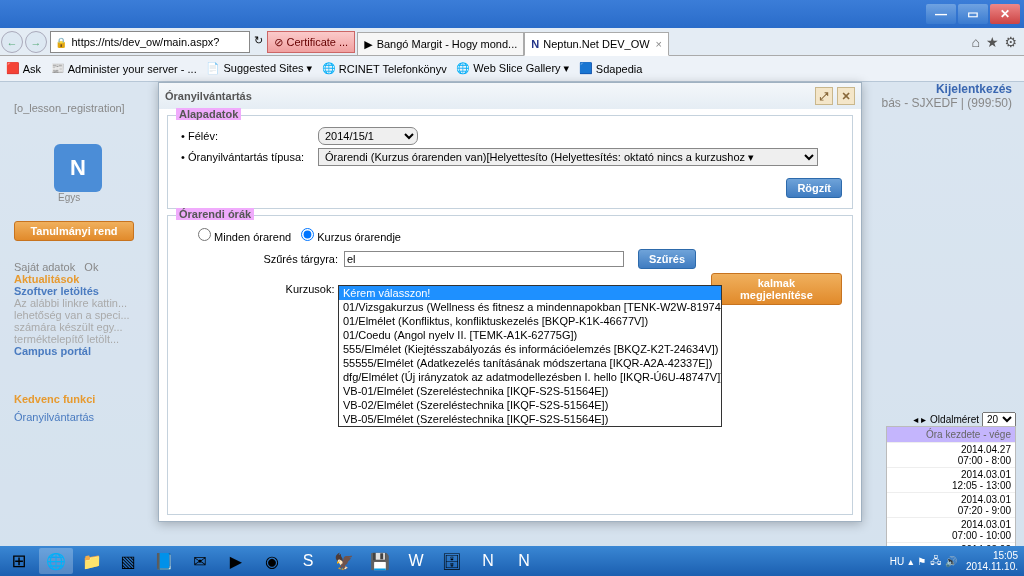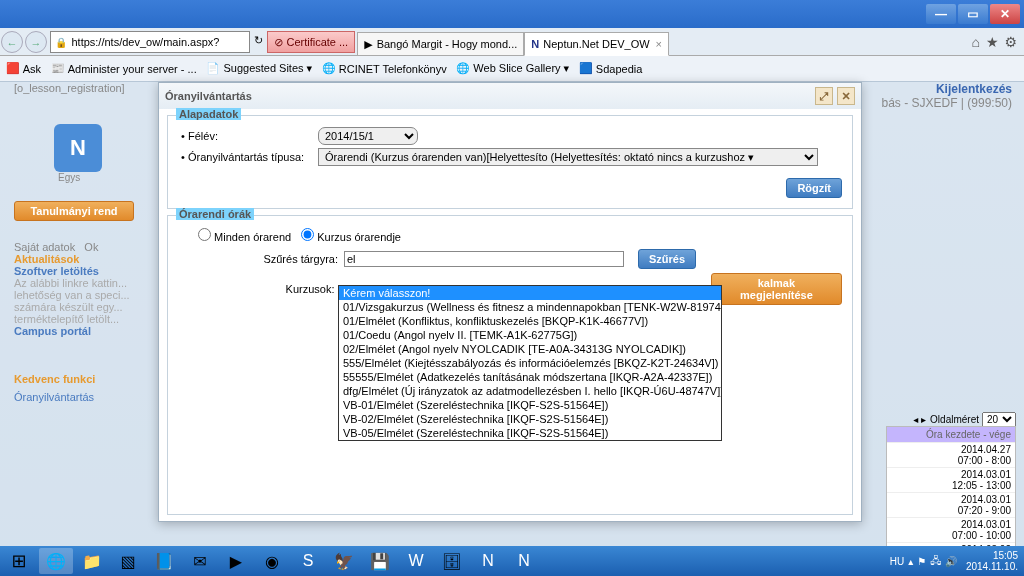--- a/index.html
+++ b/index.html
@@ -40,21 +40,21 @@
   .oldal { position: absolute; right: 8px; top: 330px; font-size: 10px; display: flex; align-items: center; }
   .schedule-box { position: absolute; right: 8px; top: 344px; width: 130px; background: #fff; border: 1px solid #bbb; font-size: 10px; }
   .schedule-box .hdr { background: #c4b5fd; padding: 2px 4px; text-align: right; color: #666; }
   .schedule-box .row { padding: 1px 4px; border-top: 1px solid #eee; text-align: right; }
   
   
   .modal { position: absolute; left: 158px; top: 0; width: 704px; background: #fff; border: 1px solid #a0b1c1; box-shadow: 0 2px 10px rgba(0,0,0,0.25); }
   .modal-head { background: linear-gradient(#f4f7fa,#e5edf4); padding: 4px 6px; font-weight: bold; color: #555; display: flex; align-items: center; }
   .modal-head .mbtn { margin-left: 4px; width: 18px; height: 18px; background: #f4e6c9; border: 1px solid #c9b78c; display: flex; align-items: center; justify-content: center; font-size: 11px; color: #88683a; }
   .fieldset { border: 1px solid #c5d2dd; margin: 6px 8px; padding: 8px 10px 10px 10px; position: relative; }
-  .fieldset .legend { position: absolute; top: -8px; left: 8px; background: #7dd3fc; padding: 0 3px; font-weight: bold; color: #555; font-size: 11px; }
+  .fieldset .legend { position: absolute; top: -8px; left: 8px; background: #f0abfc; padding: 0 3px; font-weight: bold; color: #555; font-size: 11px; }
   .row-f { display: flex; align-items: center; margin: 3px 0; }
   .row-f .bullet { width: 10px; text-align: center; }
   .row-f .lbl { width: 130px; }
   .row-f select, .row-f input[type=text] { border: 1px solid #888; font-size: 11px; padding: 1px 2px; }
   .btn { background: linear-gradient(#6fa3d9,#3f7cc1); color: #fff; border: 1px solid #2d6aab; border-radius: 3px; padding: 3px 10px; font-weight: bold; font-size: 11px; cursor: pointer; }
   .btn-orange { background: linear-gradient(#f0b05d,#e18a2b); border: 1px solid #c7731f; }
   .radio-row { display: flex; align-items: center; margin: 4px 0 6px 20px; }
   .radio-row label { margin-right: 10px; }
   .dropdown-list { position: absolute; left: 338px; top: 203px; width: 384px; background: #fff; border: 1px solid #333; font-size: 11px; z-index: 20; }
   .dropdown-list .opt { padding: 0 4px; white-space: nowrap; overflow: hidden; line-height: 14px; }
@@ -134,21 +134,21 @@
   <div class="lnk">
       <span class="ic">🟦</span>
       <span>Sdapedia</span>
     </div>
 </div>
 
 <div class="page">
   <div class="page-dim"></div>
 
   <div class="bg-left">
-    <div style="margin-top:0;color:#888;">[o_lesson_registration]</div>
+    <div style="margin-top:20px;color:#888;">[o_lesson_registration]</div>
     <div style="margin-top:30px;">
       <div style="width:48px;height:48px;background:#4b8dd7;border-radius:6px;display:flex;align-items:center;justify-content:center;color:#fff;font-size:22px;font-weight:bold;margin-left:40px;">N</div>
       <div style="color:#888;font-size:10px;margin-left:44px;">Egys</div>
     </div>
     <div class="btn btn-orange" style="margin-top:18px;width:120px;text-align:center;">Tanulmányi rend</div>
     <div style="margin-top:20px;color:#888;">
       <span>Saját adatok</span>&nbsp;&nbsp;
       <span>Ok</span>
     </div>
     <div class="section">
@@ -229,21 +229,20 @@
         <button class="btn btn-orange" style="margin-left:100px;">kalmak megjelenítése</button>
       </div>
     </div>
   </div>
 
   <div class="dropdown-list">
     <div class="opt sel">Kérem válasszon!</div>
     <div class="opt">01/Vizsgakurzus (Wellness és fitnesz a mindennapokban [TENK-W2W-81974G])</div>
     <div class="opt">01/Elmélet (Konfliktus, konfliktuskezelés [BKQP-K1K-46677V])</div>
     <div class="opt">01/Coedu (Angol nyelv II. [TEMK-A1K-62775G])</div>
-    <div class="opt">02/Elmélet (Angol nyelv NYOLCADIK [TE-A0A-34313G NYOLCADIK])</div>
     <div class="opt">555/Elmélet (Kiejtésszabályozás és információelemzés [BKQZ-K2T-24634V])</div>
     <div class="opt">55555/Elmélet (Adatkezelés tanításának módszertana [IKQR-A2A-42337E])</div>
     <div class="opt">dfg/Elmélet (Új irányzatok az adatmodellezésben I. hello [IKQR-Ú6U-48747V])</div>
     <div class="opt">VB-01/Elmélet (Szereléstechnika [IKQF-S2S-51564E])</div>
     <div class="opt">VB-02/Elmélet (Szereléstechnika [IKQF-S2S-51564E])</div>
     <div class="opt">VB-05/Elmélet (Szereléstechnika [IKQF-S2S-51564E])</div>
   </div>
 </div>
 
 <div class="taskbar">

